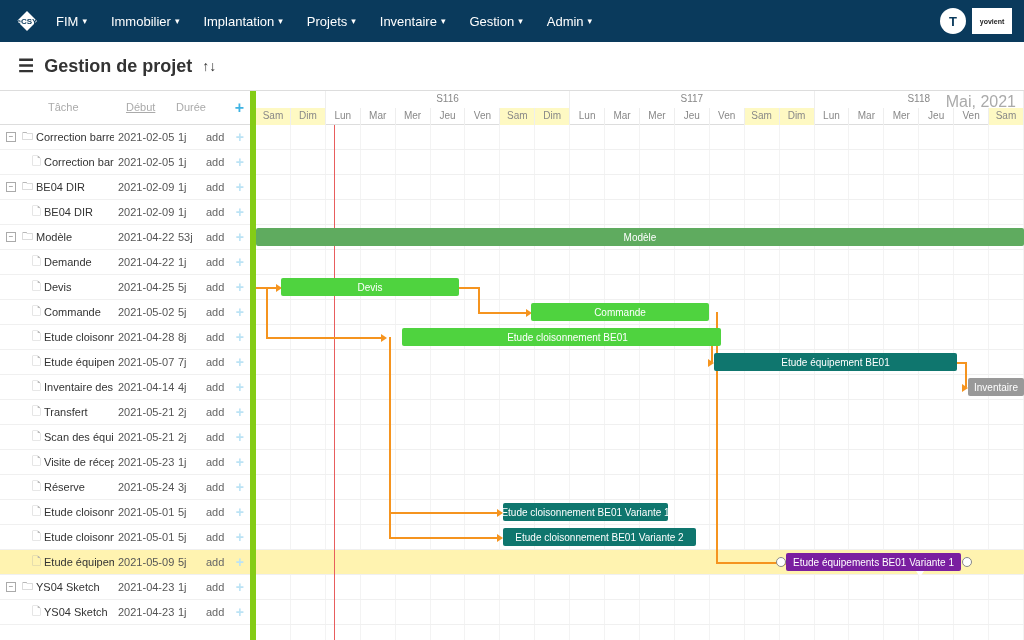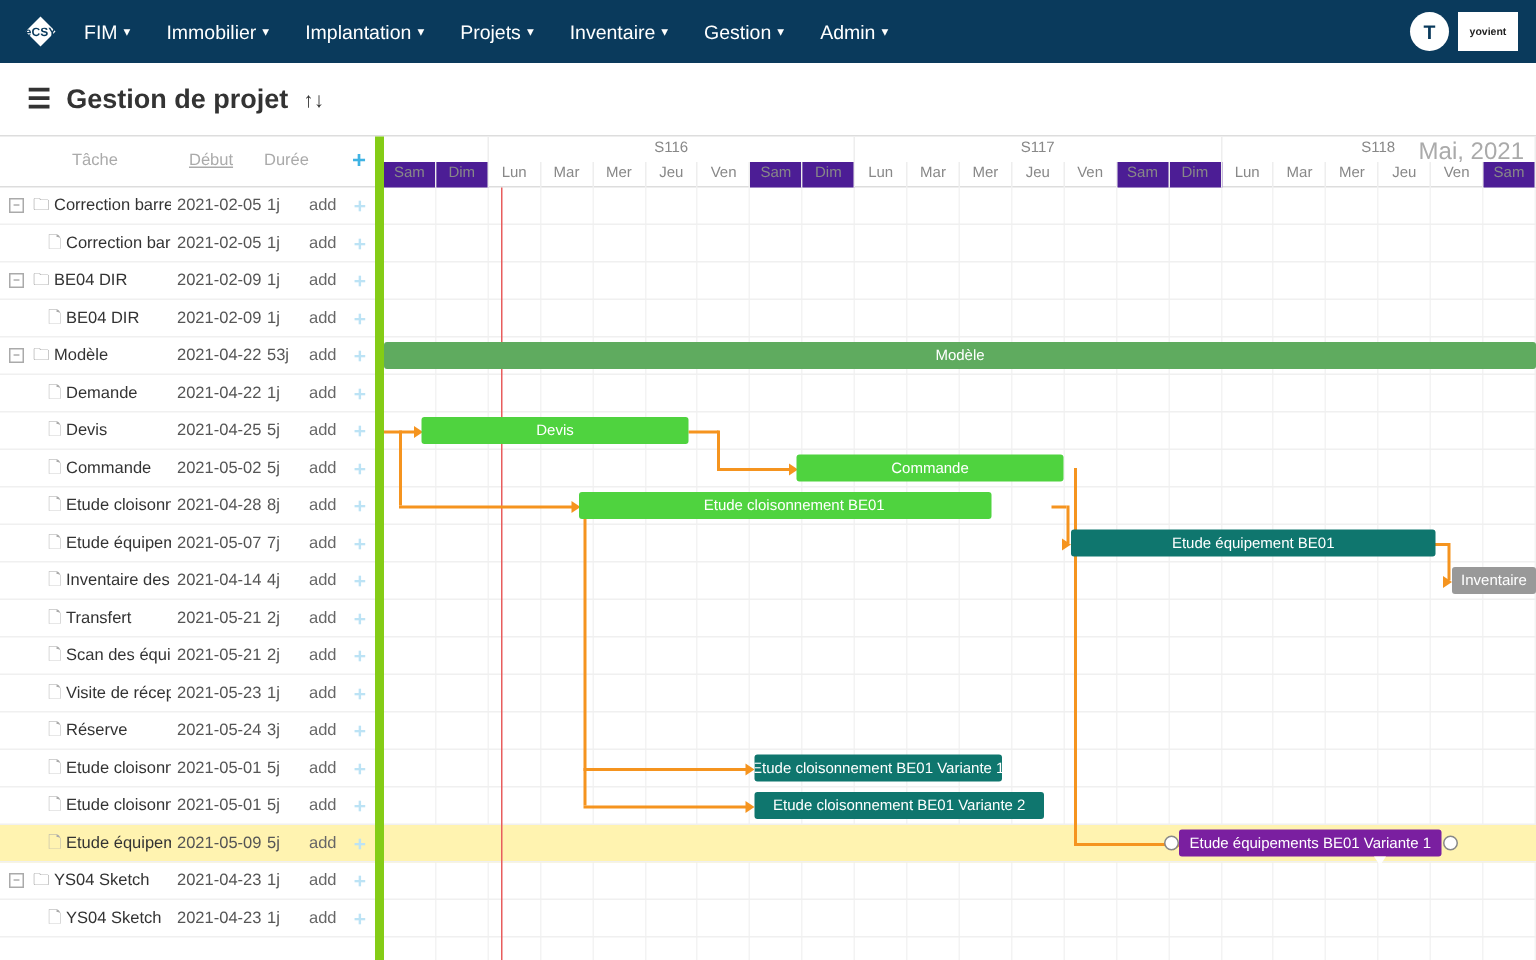--- a/index.html
+++ b/index.html
@@ -46,21 +46,21 @@
   .task-add { position:absolute; left: 206px; color:#666; cursor:pointer;}
   .task-plus { position:absolute; right: 6px; color:#bce3f5; font-size:14px; font-weight:bold; cursor:pointer;}
 
   
   .tl-head { height: 34px; border-bottom:1px solid #ddd; position:relative; font-size:10px; color:#888;}
   .tl-month { position:absolute; top:2px; right: 8px; font-size:16px; color:#aaa;}
   .weeks-row { position:absolute; top:0; left:0; right:0; height:17px; display:flex;}
   .week { border-right:1px solid #eee; text-align:center; padding-top:2px;}
   .days-row { position:absolute; top:17px; left:0; right:0; height:17px; display:flex;}
   .day { flex:1; border-right:1px solid #eee; text-align:center; padding-top:2px; min-width:0;}
-  .day.wk { background:#4c1d95;}
+  .day.wk { background:#fef9c3;}
 
   
   .chart-body { position:relative; height: 516px; }
   .chart-bg-rows .bg-row { height:25px; border-bottom:1px solid #f0f0f0; position:relative;}
   .bg-row.selected { background:#fff3b0;}
   .grid-cols { position:absolute; top:0; bottom:0; left:0; right:0; display:flex; pointer-events:none;}
   .grid-cols .col { flex:1; border-right:1px solid #f3f3f3;}
   .today-line { position:absolute; top:0; bottom:0; width:1px; background:#e85d5d; left:78px;}
 
   
@@ -417,21 +417,21 @@
       <div class="dep h" style="top:412px; left:133px; width:110px;"></div>
       <div class="arrow-r" style="top:409px; left:241px;"></div>
 
       <div class="dep v" style="top:187px; left:460px; height:250px;"></div>
       <div class="dep h" style="top:437px; left:460px; width:68px;"></div>
       <div class="arrow-r" style="top:434px; left:526px;"></div>
 
       <div class="bar green-sum" style="top:103px; left:0px; width:768px;">Modèle</div>
       <div class="bar green" style="top:153px; left:25px; width:178px;">Devis</div>
       <div class="bar green" style="top:178px; left:275px; width:178px;">Commande</div>
-      <div class="bar green" style="top:203px; left:130px; width:275px;padding-left:16px;">Etude cloisonnement BE01</div>
+      <div class="bar green" style="top:203px; left:146px; width:319px;padding-left:16px;">Etude cloisonnement BE01</div>
       <div class="bar purple" style="top:228px; left:458px; width:243px;">Etude équipement BE01</div>
       <div class="bar grey" style="top:253px; left:712px; width:56px;">Inventaire</div>
       <div class="bar purple" style="top:378px; left:247px; width:165px;">Etude cloisonnement BE01 Variante 1</div>
       <div class="bar purple" style="top:403px; left:247px; width:193px;">Etude cloisonnement BE01 Variante 2</div>
       <div class="bar purple-dark" style="top:428px; left:530px; width:175px;">Etude équipements BE01 Variante 1</div>
       <div class="handle" style="top:432px; left:520px;"></div>
       <div class="handle" style="top:432px; left:706px;"></div>
       <div class="arrow-d" style="top:446px; left:660px;"></div>
     </div>
   </div>

